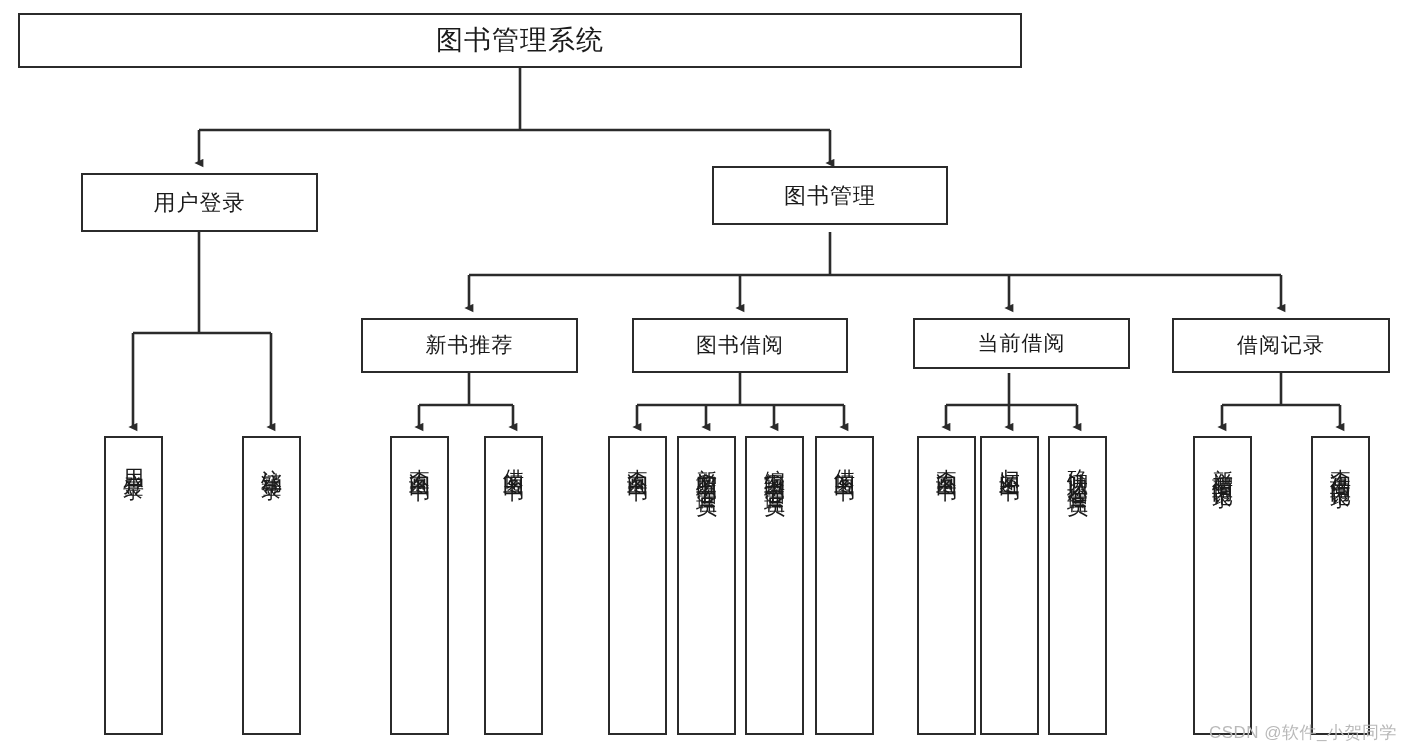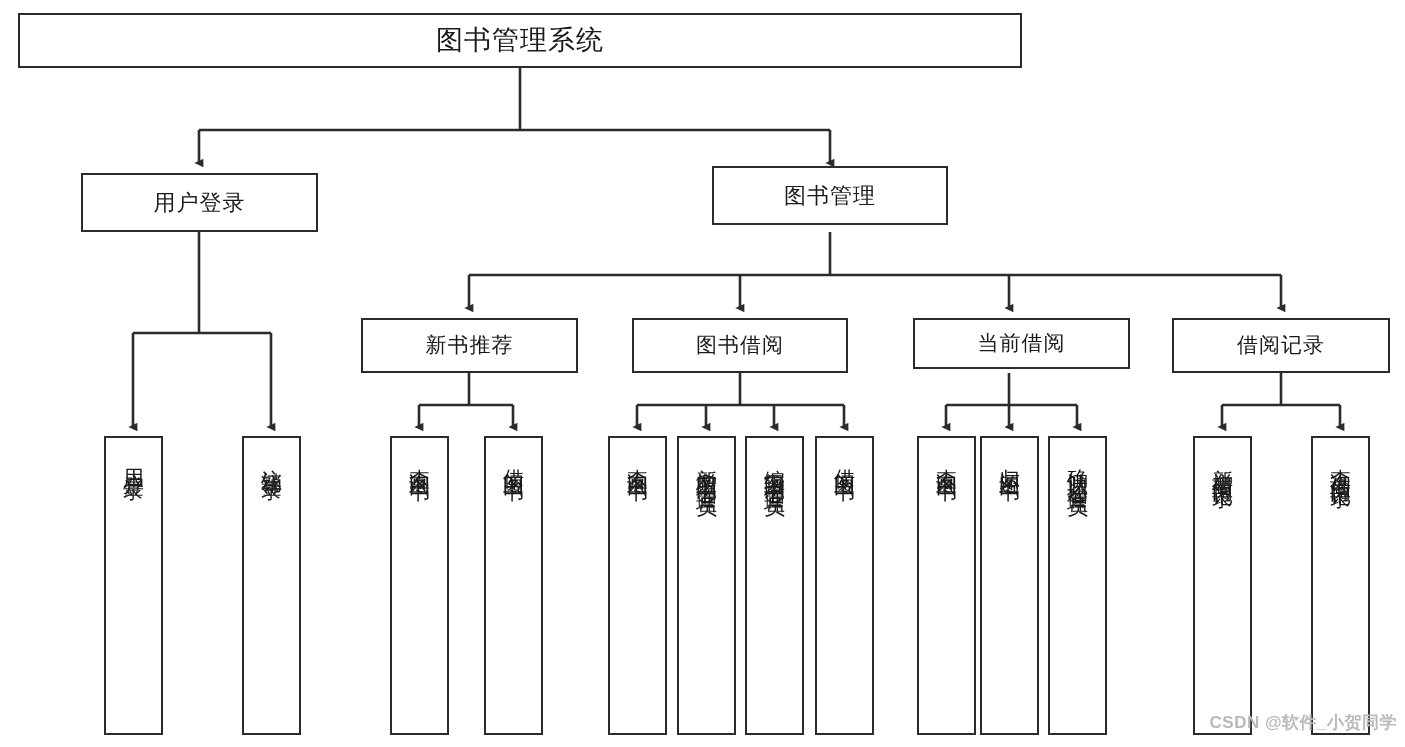--- a/index.html
+++ b/index.html
@@ -50,27 +50,26 @@
   .node.leaf .node-label {
     font-size: 21px;
     writing-mode: vertical-rl;
     text-orientation: upright;
     letter-spacing: 4px;
     white-space: normal;
   }
   .watermark {
     position: absolute;
     right: 8px;
-    bottom: 13px;
+    bottom: 3px;
     font-size: 17px;
     color: #b9b9b9;
     letter-spacing: 0.5px;
     z-index: 5;
     white-space: nowrap;
-    font-weight: bold;
   }
 </style>
 </head>
 <body>
 
 <div id="canvas">
 
   <svg id="wires" viewBox="0 0 1405 747" xmlns="http://www.w3.org/2000/svg">
     <defs>
       <marker id="arrow" markerWidth="10" markerHeight="10" refX="4.2" refY="5" orient="auto" markerUnits="userSpaceOnUse">

